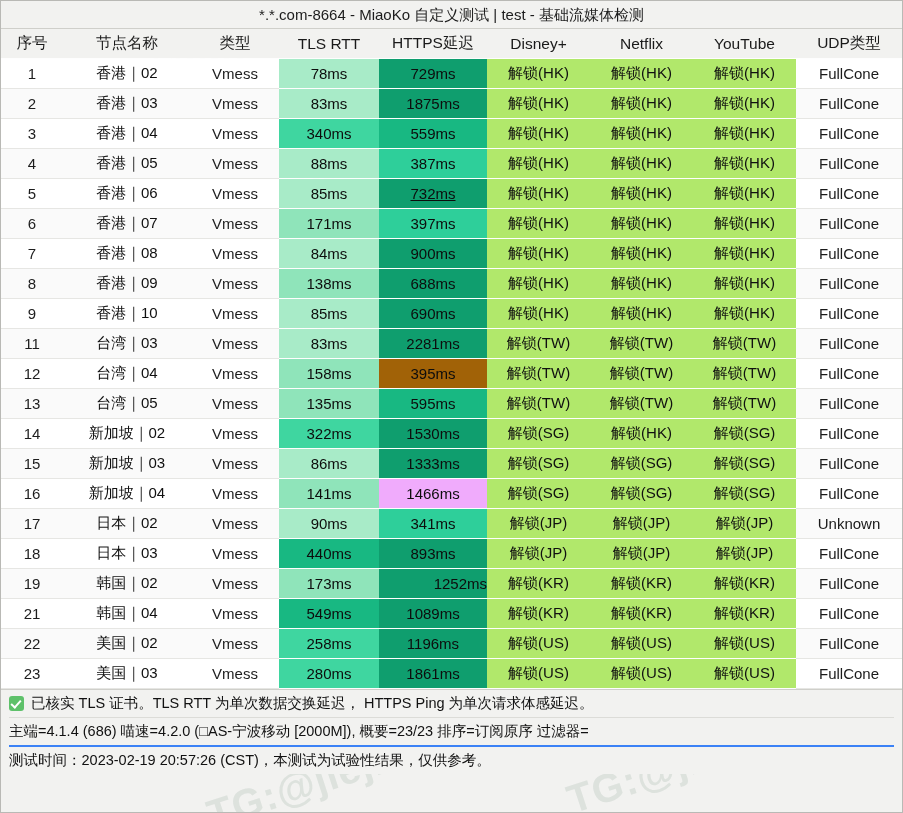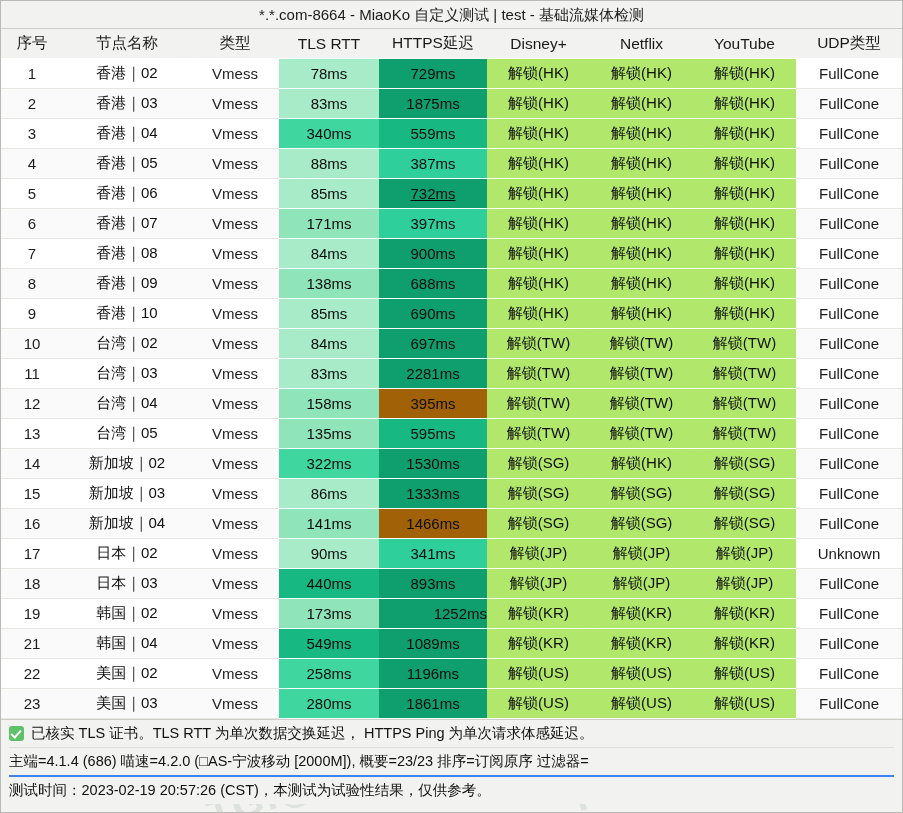--- a/index.html
+++ b/index.html
@@ -245,31 +245,20 @@
             <td class="name">香港｜10</td>
             <td class="type">Vmess</td>
             <td class="num" style="background: rgb(168, 235, 200);">85ms</td>
             <td class="num" style="background: rgb(15, 158, 110);">690ms</td>
             <td class="media" style="background: rgb(177, 232, 107);">解锁(HK)</td>
             <td class="media" style="background: rgb(177, 232, 107);">解锁(HK)</td>
             <td class="media" style="background: rgb(177, 232, 107);">解锁(HK)</td>
             <td class="udp">FullCone</td>
           </tr>
           <tr>
-            <td class="idx">10</td>
-            <td class="name">台湾｜02</td>
-            <td class="type">Vmess</td>
-            <td class="num" style="background: rgb(168, 235, 200);">84ms</td>
-            <td class="num" style="background: rgb(15, 158, 110);">697ms</td>
-            <td class="media" style="background: rgb(177, 232, 107);">解锁(TW)</td>
-            <td class="media" style="background: rgb(177, 232, 107);">解锁(TW)</td>
-            <td class="media" style="background: rgb(177, 232, 107);">解锁(TW)</td>
-            <td class="udp">FullCone</td>
-          </tr>
-          <tr>
             <td class="idx">11</td>
             <td class="name">台湾｜03</td>
             <td class="type">Vmess</td>
             <td class="num" style="background: rgb(168, 235, 200);">83ms</td>
             <td class="num" style="background: rgb(15, 158, 110);">2281ms</td>
             <td class="media" style="background: rgb(177, 232, 107);">解锁(TW)</td>
             <td class="media" style="background: rgb(177, 232, 107);">解锁(TW)</td>
             <td class="media" style="background: rgb(177, 232, 107);">解锁(TW)</td>
             <td class="udp">FullCone</td>
           </tr>
@@ -315,21 +304,21 @@
             <td class="media" style="background: rgb(177, 232, 107);">解锁(SG)</td>
             <td class="media" style="background: rgb(177, 232, 107);">解锁(SG)</td>
             <td class="media" style="background: rgb(177, 232, 107);">解锁(SG)</td>
             <td class="udp">FullCone</td>
           </tr>
           <tr>
             <td class="idx">16</td>
             <td class="name">新加坡｜04</td>
             <td class="type">Vmess</td>
             <td class="num" style="background: rgb(143, 228, 186);">141ms</td>
-            <td class="num" style="background: #a16207;">1466ms</td>
+            <td class="num" style="background: #f0abfc;">1466ms</td>
             <td class="media" style="background: rgb(177, 232, 107);">解锁(SG)</td>
             <td class="media" style="background: rgb(177, 232, 107);">解锁(SG)</td>
             <td class="media" style="background: rgb(177, 232, 107);">解锁(SG)</td>
             <td class="udp">FullCone</td>
           </tr>
           <tr>
             <td class="idx">17</td>
             <td class="name">日本｜02</td>
             <td class="type">Vmess</td>
             <td class="num" style="background: rgb(168, 235, 200);">90ms</td>

